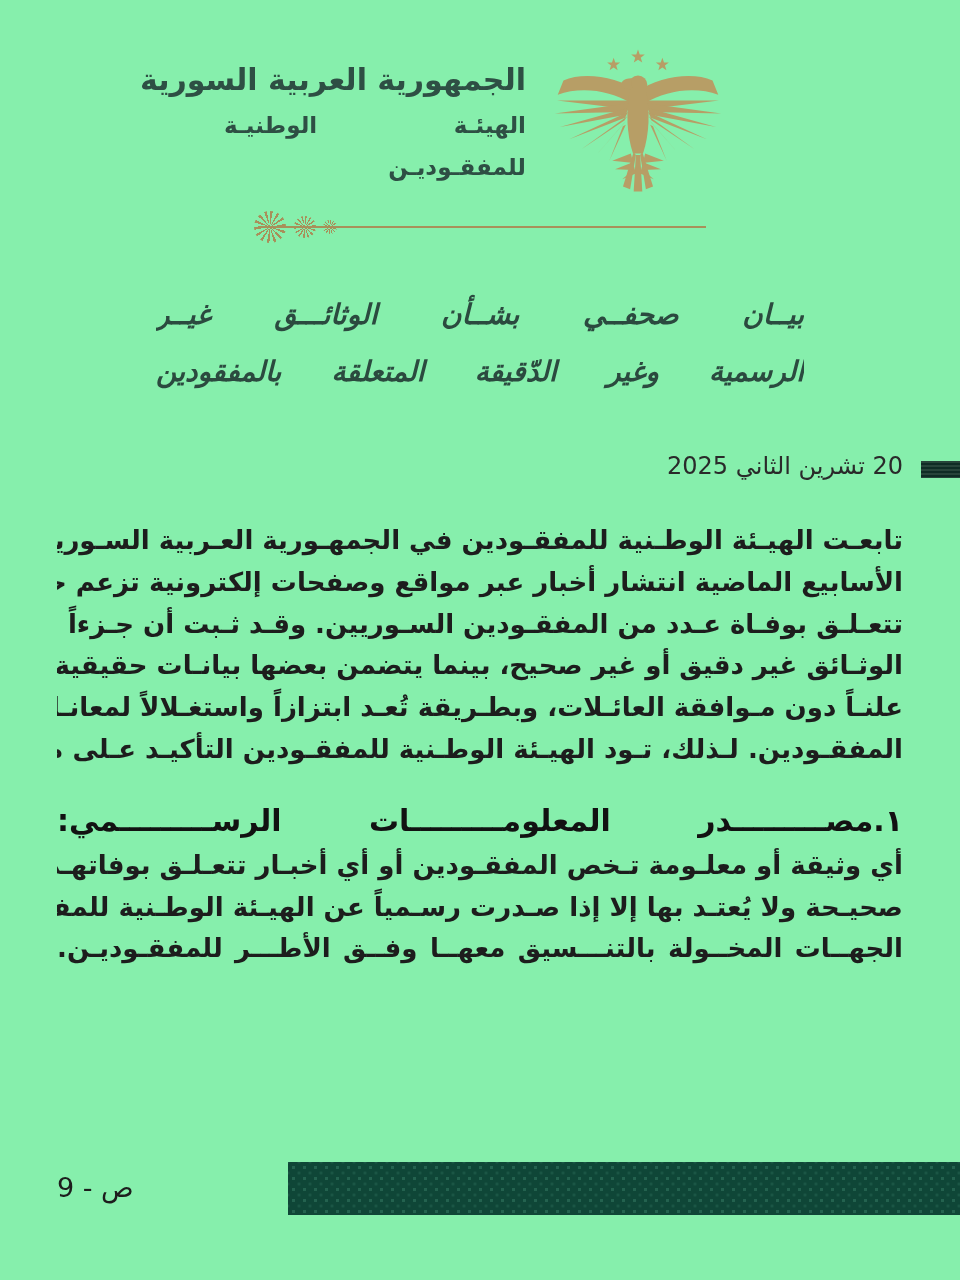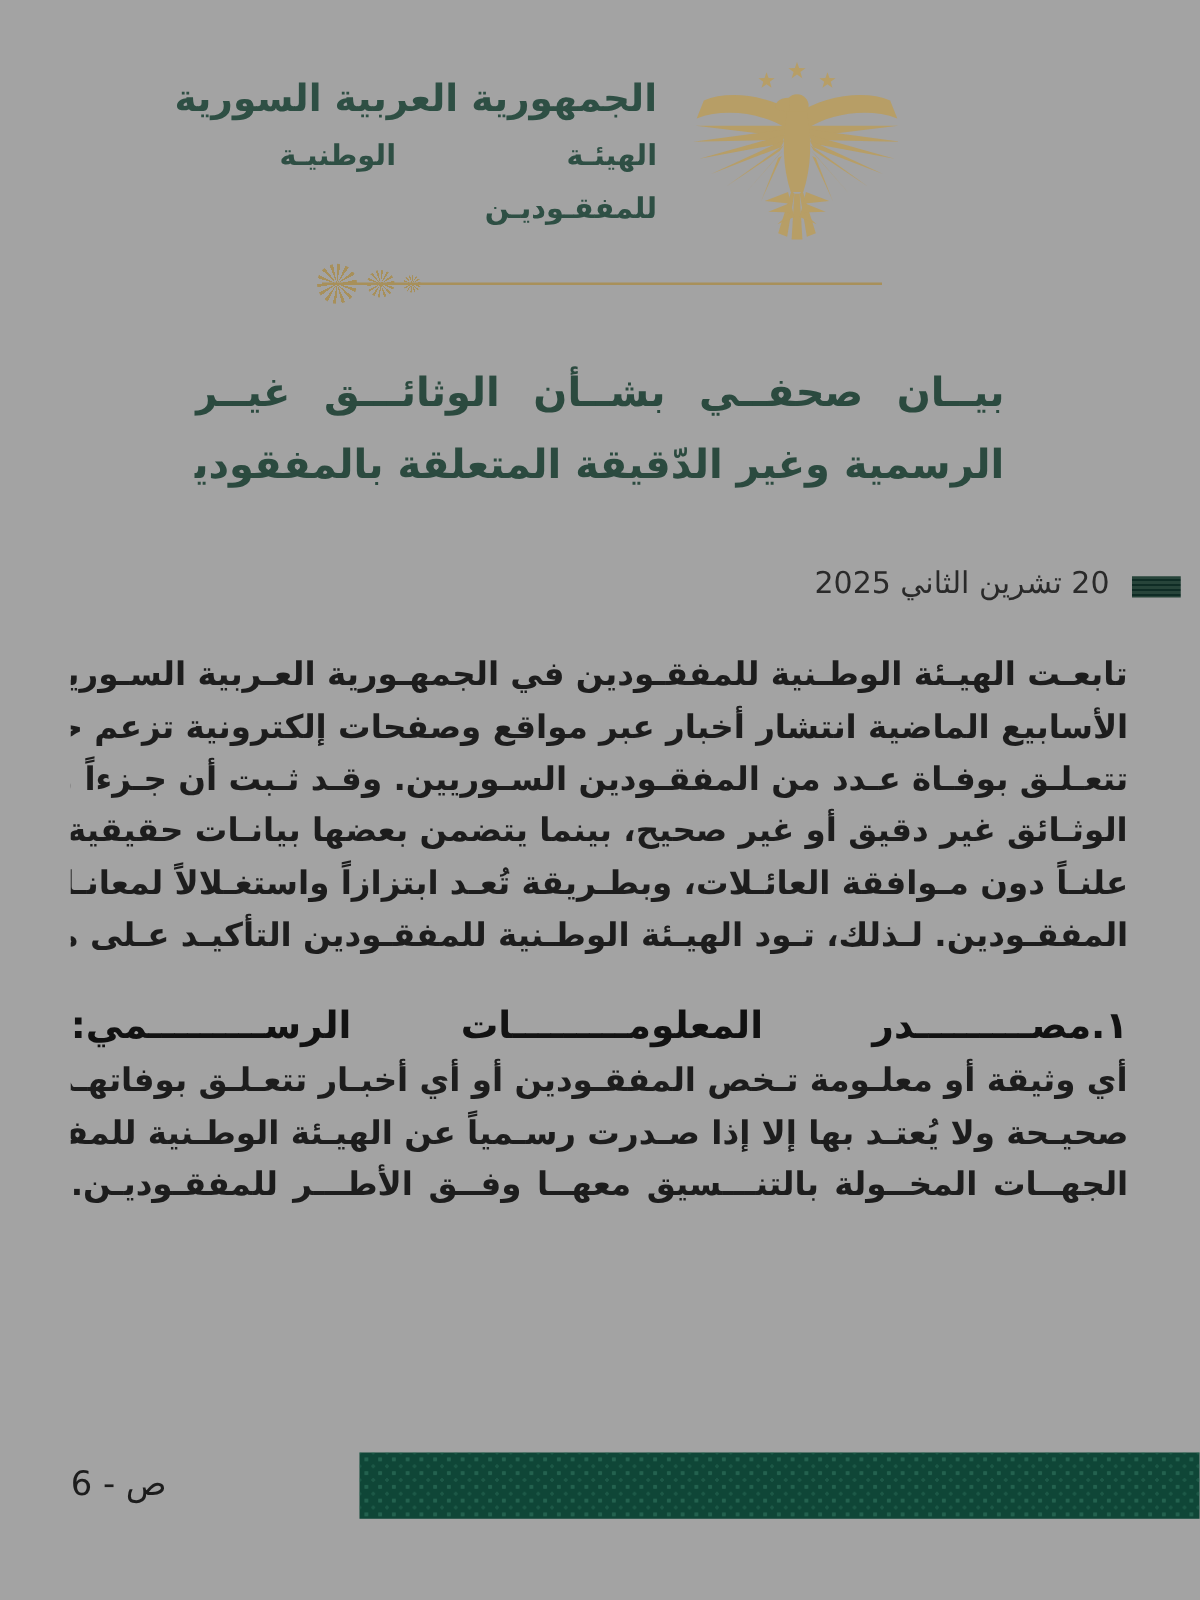--- a/index.html
+++ b/index.html
@@ -1,21 +1,21 @@
 <!DOCTYPE html>
 <html lang="ar"><head>
 <meta charset="utf-8">
 <style>
   * { margin: 0; padding: 0; box-sizing: border-box; }
   html, body { background: #d8d5c8; }
   .page {
     position: relative;
     width: 960px; height: 1280px;
     margin: 0 auto;
-    background: #a3a3a3;
+    background: #86efac;
     font-family: "DejaVu Sans", sans-serif;
     overflow: hidden;
     direction: rtl;
   }
   
   .header {
     position: absolute; top: 45px; left: 0; right: 0;
     display: flex; direction: ltr;
     justify-content: center; align-items: center;
     gap: 26px;
@@ -52,28 +52,28 @@
   }
   .burst-lg { left: 0;  width: 32px; height: 32px; }
   .burst-md { left: 40px; width: 22px; height: 22px; }
   .burst-sm { left: 69px; width: 14px; height: 14px; }
   
   .title {
     position: absolute; top: 286px; left: 0; right: 0;
   }
   .title-inner { width: 648px; margin: 0 auto; }
   .title-line {
-    font-size: 32px; font-weight: bold; color: #2b4a3f;
+    font-size: 28px; font-weight: bold; color: #2b4a3f;
     line-height: 57px;
     text-align: justify; text-align-last: justify;
-    white-space: nowrap; overflow: hidden;
+    white-space: nowrap; overflow: hidden; font-style: italic;
   }
   
   .date-row {
-    position: absolute; top: 446px; left: 0; right: 15px; height: 40px;
+    position: absolute; top: 446px; left: 0; right: 0; height: 40px;
   }
   .date-text {
     position: absolute; right: 57px; top: 0;
     font-size: 24px; color: #2a2a2a; line-height: 40px;
   }
   .date-marker {
     position: absolute; right: 0; top: 15px;
     width: 39px; height: 17px;
     background: repeating-linear-gradient(180deg, #27443a 0 2px, #0f2c25 2px 4px);
   }
@@ -187,16 +187,16 @@
     <div class="body-line">علنـاً دون مـوافقة العائـلات، وبطـريقة تُعـد ابتزازاً واستغـلالاً لمعانـاة ذوي</div>
     <div class="body-line">المفقـودين. لـذلك، تـود الهيـئة الوطـنية للمفقـودين التأكيـد عـلى مـا يـلي:</div>
 
     <div class="section-heading">١.مصـــــــــدر المعلومـــــــــات الرســـــــــمي:</div>
 
     <div class="body-line">أي وثيقة أو معلـومة تـخص المفقـودين أو أي أخبـار تتعـلـق بوفاتهـم لا تُعـد</div>
     <div class="body-line">صحيـحة ولا يُعتـد بها إلا إذا صـدرت رسـمياً عن الهيـئة الوطـنية للمفقـودين أو</div>
     <div class="body-line">الجهــات المخــولة بالتنـــسيق معهــا وفــق الأطـــر للمفقـوديـن.</div>
   </div>
 
-  <div class="page-label">ص - 6</div>
+  <div class="page-label">ص - 9</div>
   <div class="footer-band"></div>
 
 </div>
 
 </body></html>

